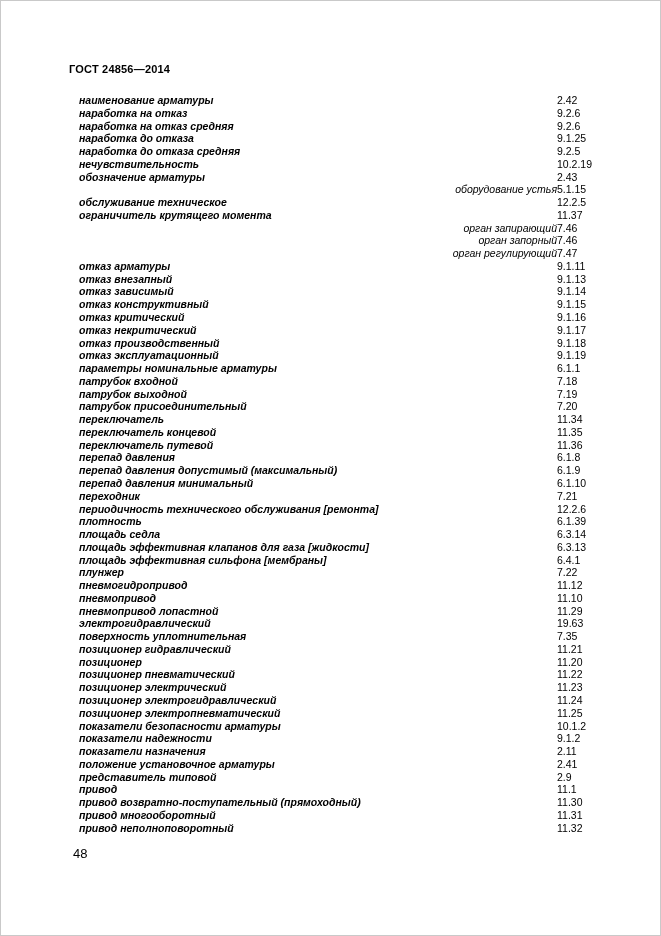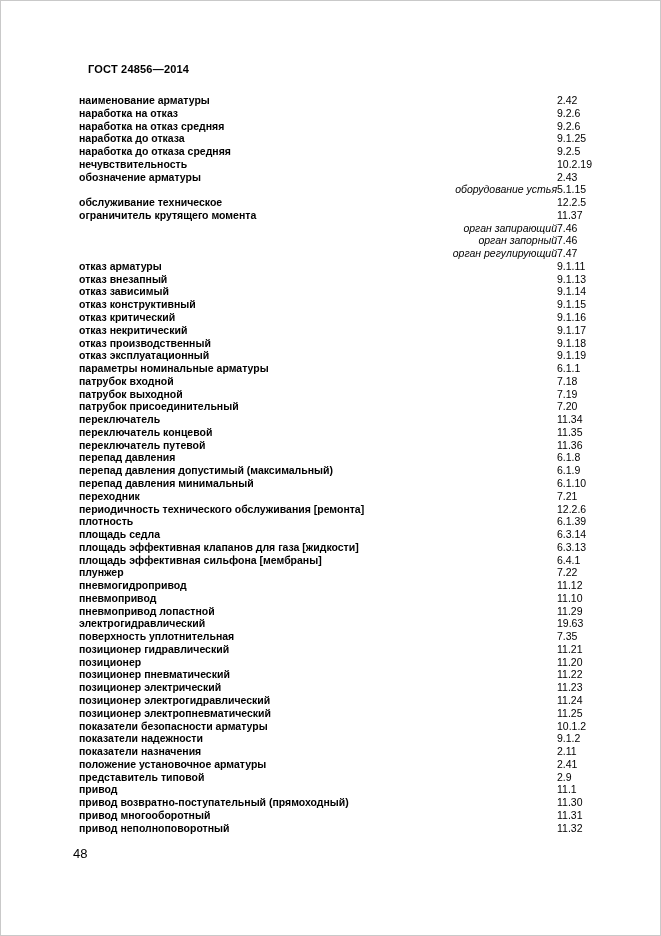--- a/index.html
+++ b/index.html
@@ -12,21 +12,21 @@
     width: 659px;
     height: 934px;
     background: #ffffff;
     border: 1px solid #c9c9c9;
     font-family: "Liberation Sans", sans-serif;
     color: #000000;
     overflow: hidden;
   }
   .doc-header {
     position: absolute;
-    left: 87px;
+    left: 68px;
     top: 62px;
     font-size: 11px;
     font-weight: bold;
     letter-spacing: 0.2px;
   }
   .index-list {
     position: absolute;
     left: 78px;
     top: 93px;
     width: 505px;
@@ -37,20 +37,21 @@
     height: 12.78px;
     line-height: 12.78px;
     font-size: 10.5px;
     white-space: nowrap;
   }
   .term {
     font-weight: bold;
     width: 478px;
     flex: 0 0 478px;
     overflow: hidden;
+    font-style: italic;
   }
   .row.italic .term {
     font-weight: normal;
     font-style: italic;
     text-align: right;
   }
   .ref {
     font-weight: normal;
     flex: 0 0 auto;
   }

